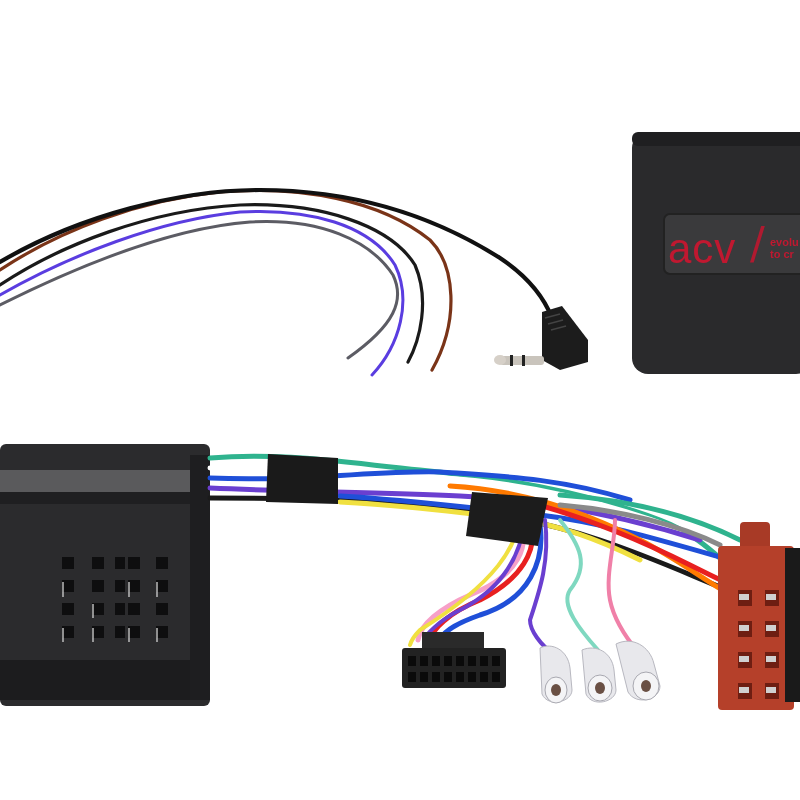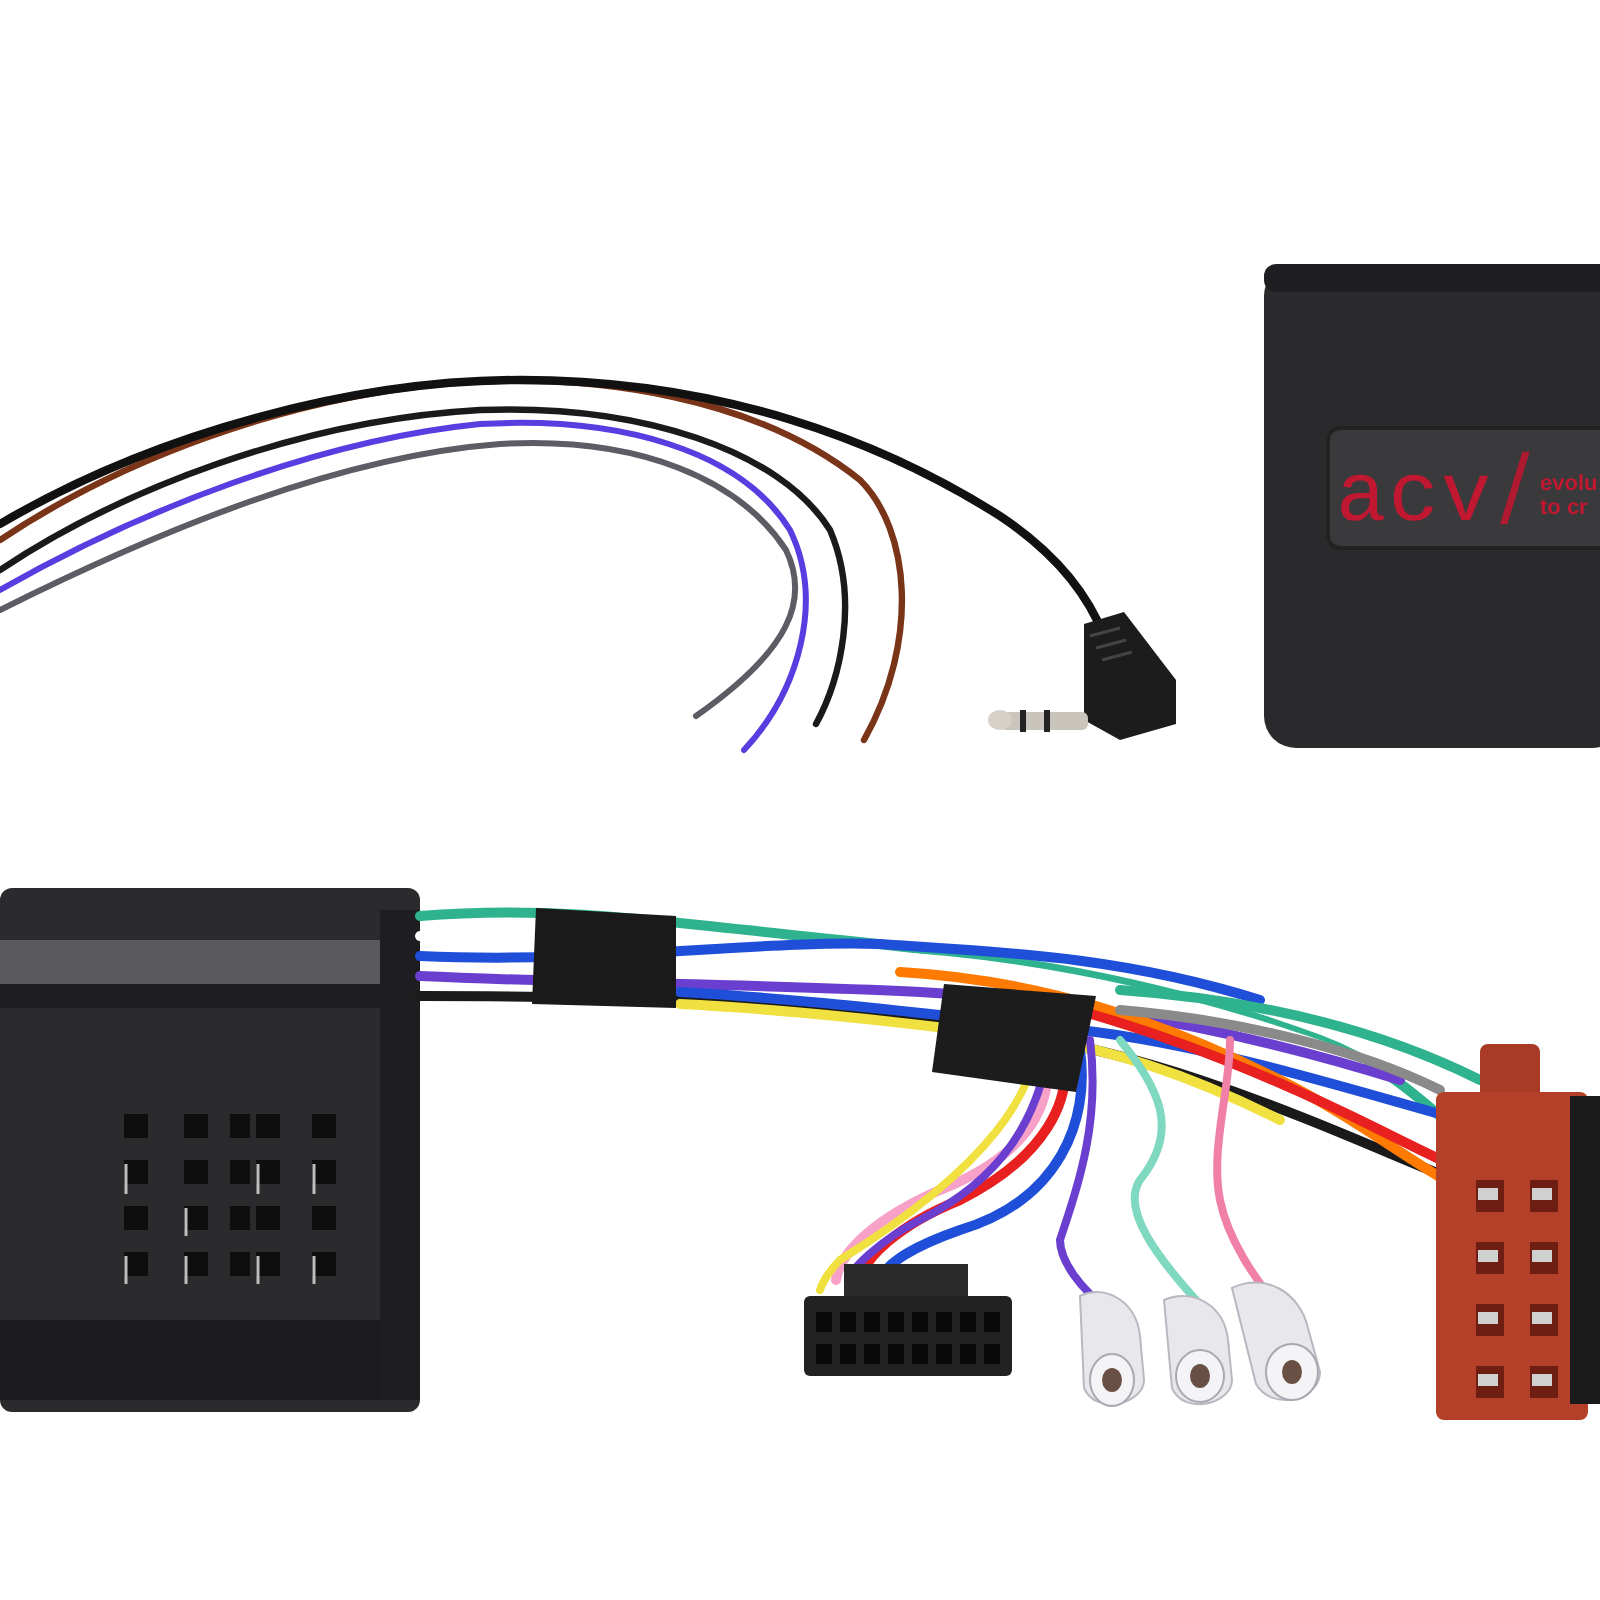--- a/index.html
+++ b/index.html
@@ -1,18 +1,18 @@
 <!DOCTYPE html>
 <html><head>
   <meta charset="utf-8">
   <style>
     html, body { margin:0; padding:0; background:#ffffff; }
     body { width:800px; height:800px; position:relative; overflow:hidden; font-family:"Liberation Sans", sans-serif; }
     svg.full { position:absolute; left:0; top:0; width:800px; height:800px; }
-    .logo { position:absolute; left:668px; top:228px; color:#c01830; font-family:Liberation Mono, monospace; font-size:42px; letter-spacing:1px; line-height:1; }
+    .logo { position:absolute; left:668px; top:228px; color:#c01830; font-family:Liberation Sans, sans-serif; font-size:42px; letter-spacing:1px; line-height:1; }
     .slash { position:absolute; left:750px; top:222px; color:#b01a30; font-size:44px; font-family:"DejaVu Sans", sans-serif; line-height:1; }
     .tag { position:absolute; left:770px; top:236px; color:#c01830; font-size:11px; font-weight:bold; line-height:12px; font-family:"Liberation Sans", sans-serif; white-space:pre; }
   </style>
 </head>
 <body>
 
 <svg class="full" viewBox="0 0 800 800">
 
   <g fill="none" stroke-linecap="round">
     <path d="M0,270 C60,230 140,200 220,192 C300,185 380,200 430,240 C455,265 460,320 432,370" stroke="#7a3418" stroke-width="3.2"></path>

